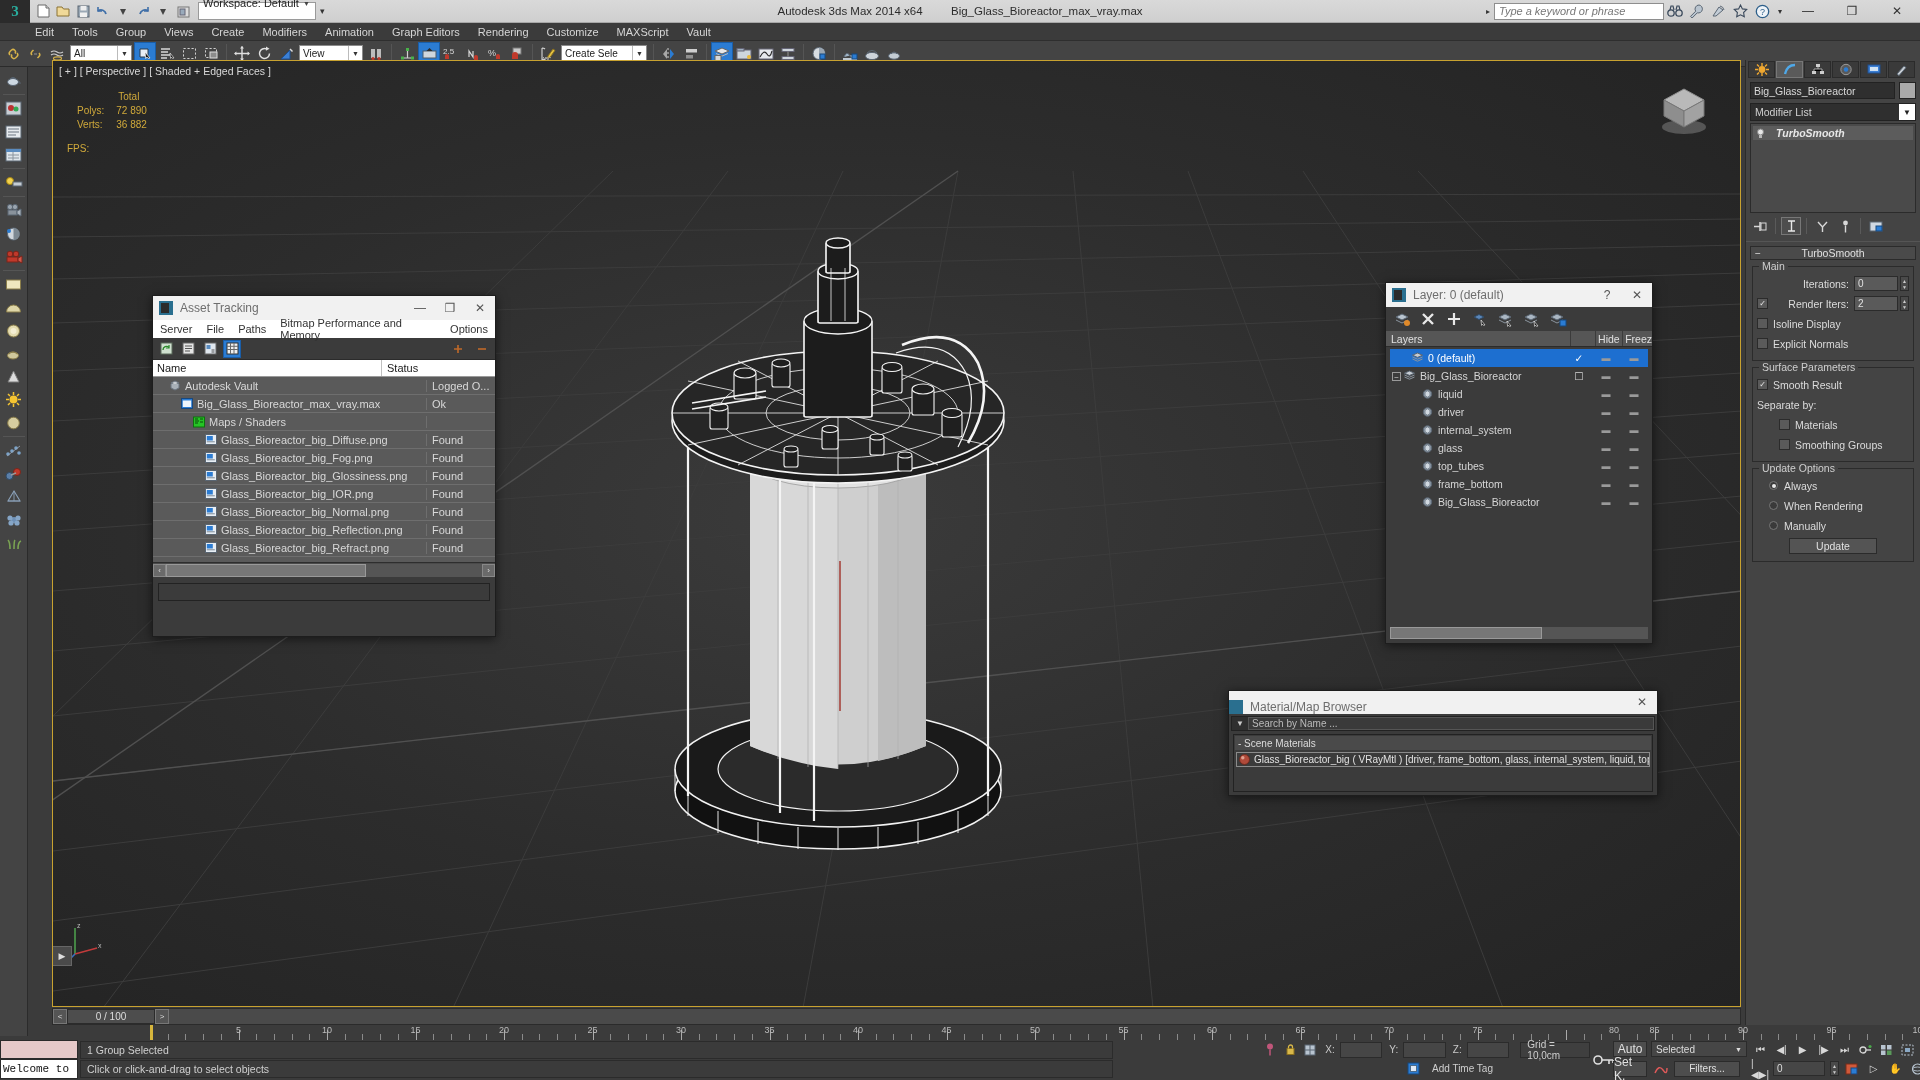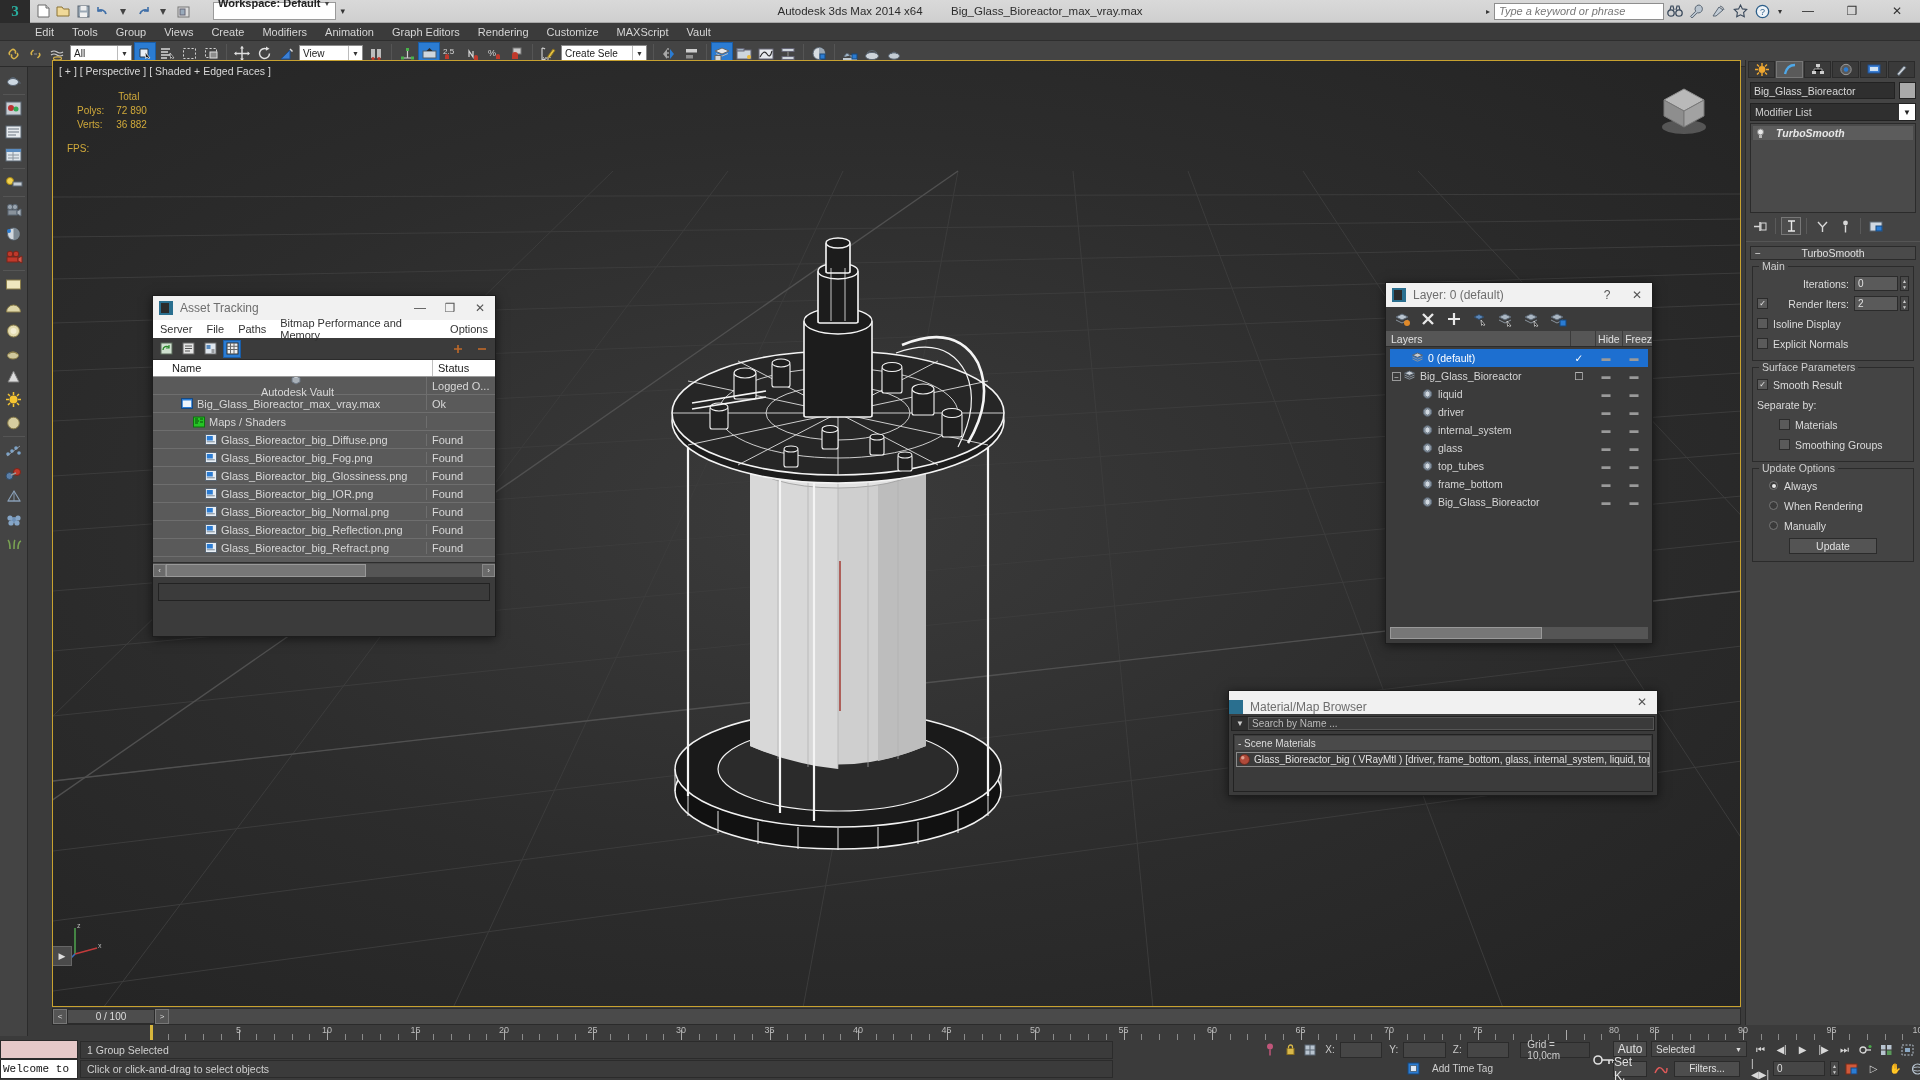--- a/index.html
+++ b/index.html
@@ -25,24 +25,23 @@
     display:flex; align-items:center; justify-content:center;
     position:relative;
   }
   .maxlogo .glyph { color:#2ab0a0; font-weight:bold; font-size:15px; font-family:"Liberation Serif",serif; }
   .qa { display:flex; align-items:center; gap:2px; padding-left:4px; }
   .qa .qbtn {
     width:18px; height:18px; display:flex; align-items:center; justify-content:center;
     font-size:12px; color:#444; cursor:default;
   }
   .wsbox {
-    margin-left:21px; height:17px; background:#fff; border:1px solid #9a9a9a;
+    margin-left:6px; height:17px; background:#fff; border:1px solid #9a9a9a;
     display:flex; align-items:center; padding:0 2px 16px 4px; font-size:11px; color:#222;
     min-width:118px;
-    font-weight:bold;
   }
   .wsbox .caret { margin-left:auto; font-size:7px; color:#444; padding:0 3px; }
   .ws-extra { font-size:9px; color:#333; padding:0 4px; }
   .title-center {
     position:absolute; left:0; right:0; text-align:center;
     font-size:11.5px; color:#2c2c2c; pointer-events:none;
   }
   .title-center .sep { display:inline-block; width:22px; }
   .title-right { margin-left:auto; display:flex; align-items:center; height:23px; }
   .searchbox {
@@ -126,21 +125,21 @@
   
   #assetTracking { left:152px; top:295px; width:344px; height:342px; }
   .at-menu { height:18px; background:#fff; display:flex; align-items:center; color:#333; font-size:11px; }
   .at-menu .m { padding:0 7px; }
   .at-tools { height:22px; background:#3b3b3b; display:flex; align-items:center; padding:2px 4px; gap:4px;
               border-bottom:1px solid #2b2b2b; }
   .at-tools .ati { width:18px; height:18px; display:flex; align-items:center; justify-content:center; font-size:11px; }
   .at-tools .ati.sel { background:#2b7cd3; border:1px solid #1a5ea8; }
   .at-tools .right { margin-left:auto; display:flex; gap:6px; }
   .at-head { height:17px; background:#fff; display:flex; color:#1a1a1a; font-size:11px; border-bottom:1px solid #9a9a9a; }
-  .at-head .c1 { width:280px; padding-left:19px; display:flex; align-items:center; border-right:1px solid #c0c0c0; }
+  .at-head .c1 { width:229px; padding-left:4px; display:flex; align-items:center; border-right:1px solid #c0c0c0; }
   .at-head .c2 { flex:1; padding-left:5px; display:flex; align-items:center; }
   .at-list { background:#5a5a5a; height:185px; overflow:hidden; }
   .at-row { height:18px; display:flex; align-items:center; border-bottom:1px solid #6e6e6e; font-size:11px; color:#d8d8d8; }
   .at-row .n { width:274px; display:flex; align-items:center; overflow:hidden; white-space:nowrap; border-right:1px solid #6e6e6e; }
   .at-row .s { flex:1; padding-left:5px; overflow:hidden; white-space:nowrap; }
   .at-row .ri { width:12px; height:12px; margin-right:4px; flex:none; }
   .at-scroll { height:15px; background:#4a4a4a; border-top:1px solid #2e2e2e; display:flex; align-items:center; }
   .at-scroll .sb { width:13px; height:13px; background:#6a6a6a; border:1px solid #888; display:flex;
                    align-items:center; justify-content:center; font-size:8px; color:#ddd; }
   .at-scroll .track { flex:1; height:13px; background:#555; position:relative; }
@@ -964,21 +963,21 @@
             </svg>
         </div>
       </div>
     </div>
     <div class="at-head">
       <div class="c1">Name</div>
       <div class="c2">Status</div>
     </div>
     <div class="at-list" id="atList">
         <div class="at-row">
-          <div class="n" style="padding-left: 16px; flex-direction: column;">
+          <div class="n" style="padding-left: 16px;">
             <span class="ri"><svg width="12" height="12" viewBox="0 0 12 12">
                 <path d="M6 1l4 2-4 2-4-2z" fill="#c8cdd2" stroke="#6a7480"></path>
                 <path d="M2 4v4l4 2 4-2V4" fill="#a8b0b8" stroke="#6a7480"></path>
               </svg></span>
             <span>Autodesk Vault</span>
           </div>
           <div class="s">Logged O...</div>
         </div>
         <div class="at-row">
           <div class="n" style="padding-left: 28px;">

